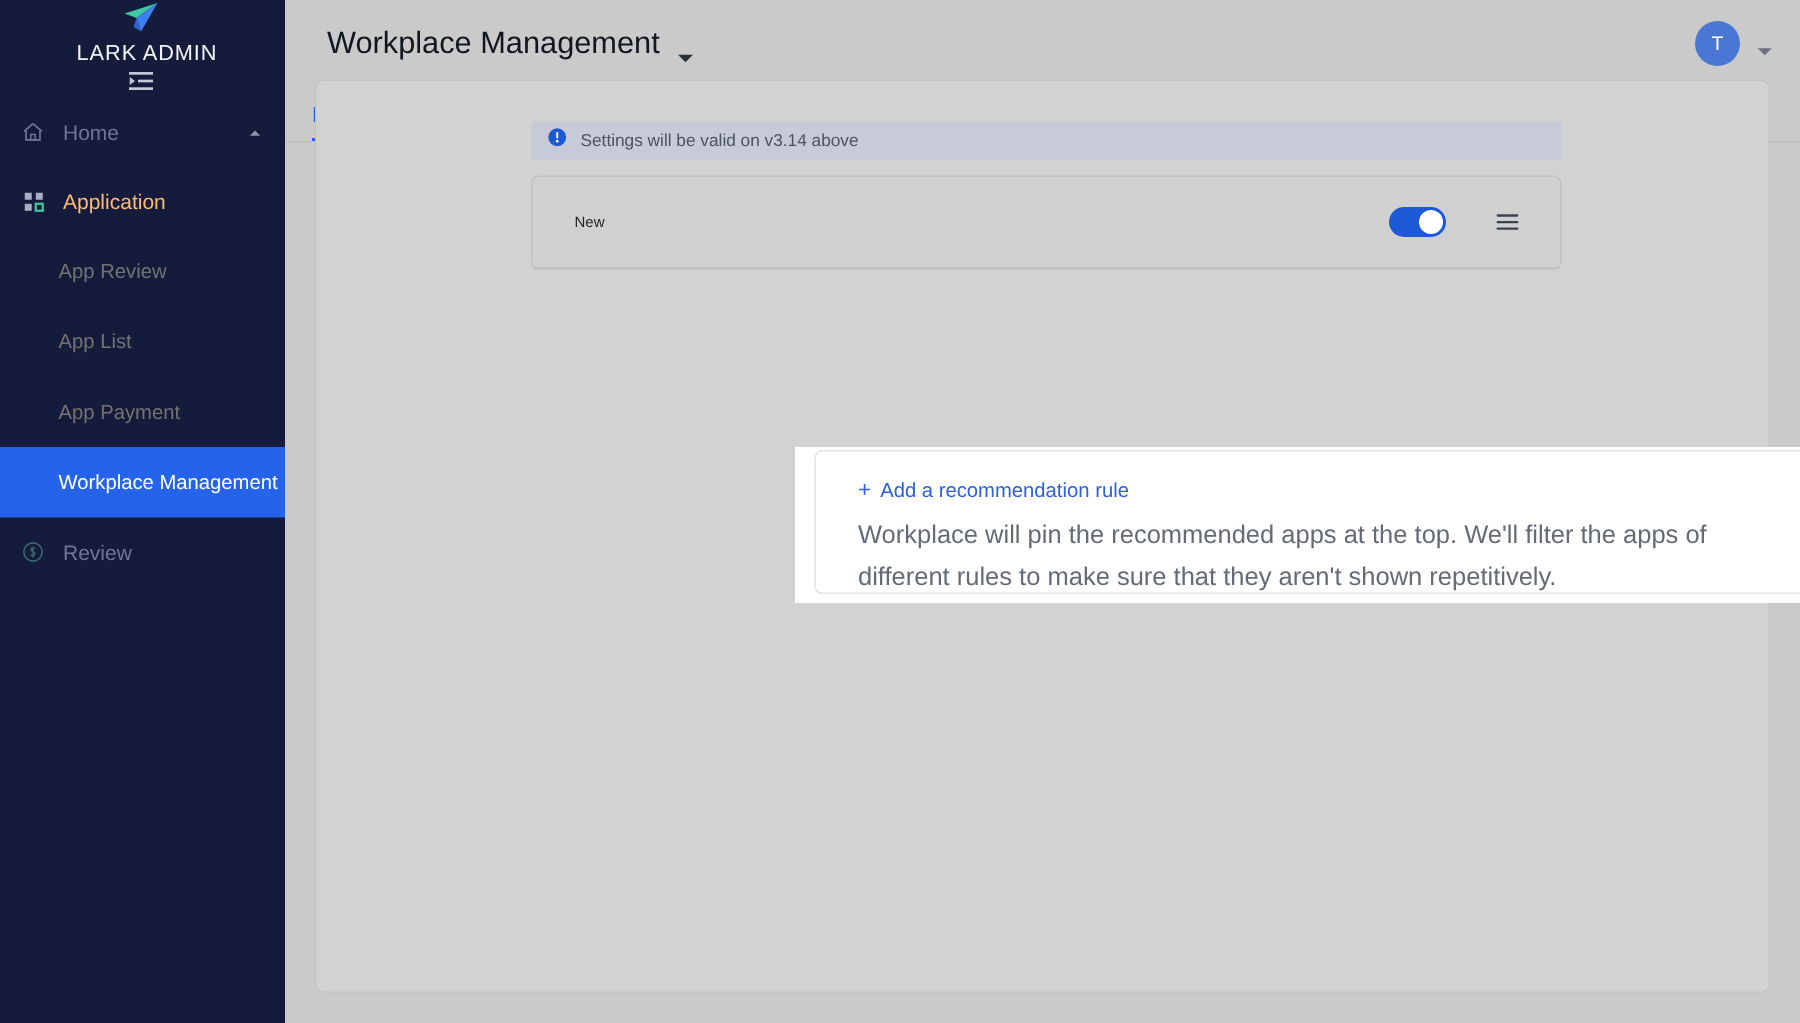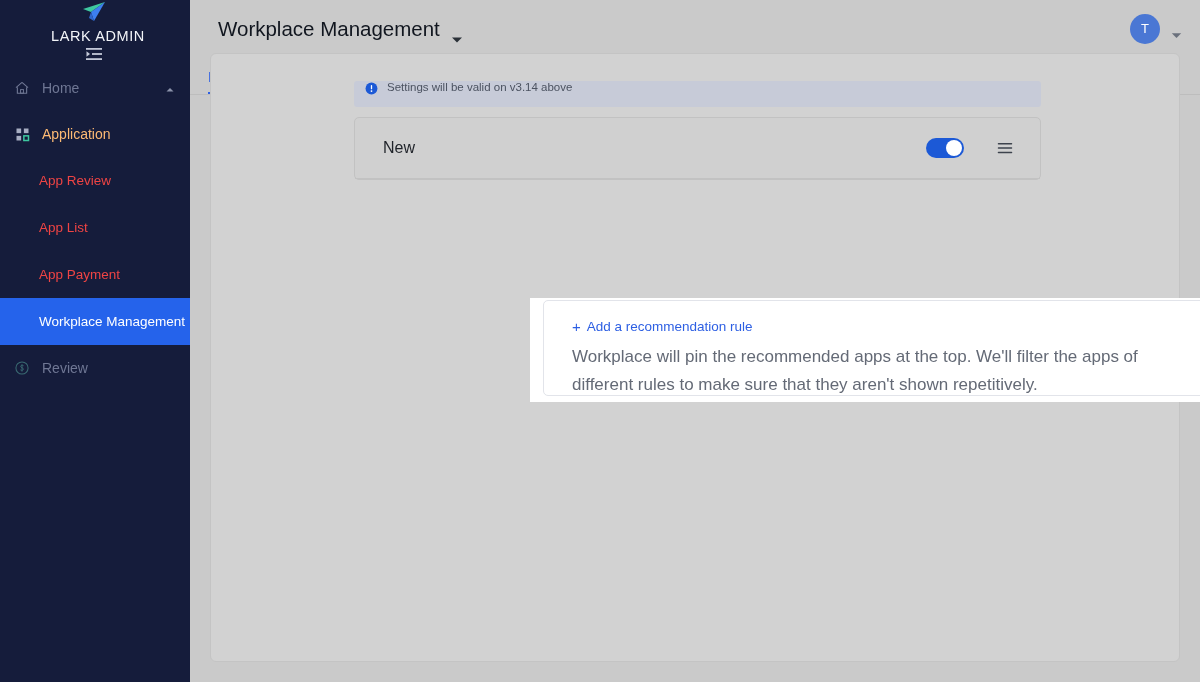--- a/index.html
+++ b/index.html
@@ -58,21 +58,21 @@
   }
   .nav-group-head.muted .glabel { color: #6f7794; }
   .nav-group-head.bright .glabel { color: #fdba74; }
   .caret-up { width: 12px; height: 12px; flex: 0 0 12px; }
 
   .nav-sub {
     height: 47px;
     display: flex; align-items: center;
     padding-left: 39px;
     font-size: 13.5px;
-    color: #ef4444;
+    color: #737373;
     cursor: pointer;
   }
   .nav-sub.active {
     background: #2563eb;
     color: #ffffff;
   }
 
   
   .main {
     flex: 1 1 auto; height: 682px;
@@ -125,40 +125,40 @@
     background: #d2d2d2;
     border: 1px solid #c4c4c4;
     border-radius: 6px;
   }
   .banner {
     position: absolute;
     left: 143px; top: 27px; width: 687px;
     height: 26px;
     background: #c7cbd8;
     border-radius: 3px;
-    display: flex; align-items: flex-start;
+    display: flex; align-items: center;
     padding-left: 11px;
     gap: 9px;
   }
   .banner-text { font-size: 11.5px; color: #4b5260; }
 
   .rules-card {
     position: absolute;
     left: 143px; top: 63px; width: 687px;
     background: #d0d0d0;
     border: 1px solid #c2c2c2;
     border-radius: 5px;
   }
   .rule-row {
     height: 61px;
     display: flex; align-items: center;
     padding: 0 24px 0 28px;
     border-bottom: 1px solid #c2c2c2;
   }
-  .rule-name { flex: 1 1 auto; font-size: 16px; color: #1f2329; }
+  .rule-name { flex: 1 1 auto; font-size: 10px; color: #1f2329; }
   .toggle {
     width: 38px; height: 20px; border-radius: 10px;
     background: #1c59d6;
     position: relative;
     cursor: pointer;
     flex: 0 0 38px;
   }
   .toggle .knob {
     position: absolute; top: 2px; right: 2px;
     width: 16px; height: 16px; border-radius: 50%;

